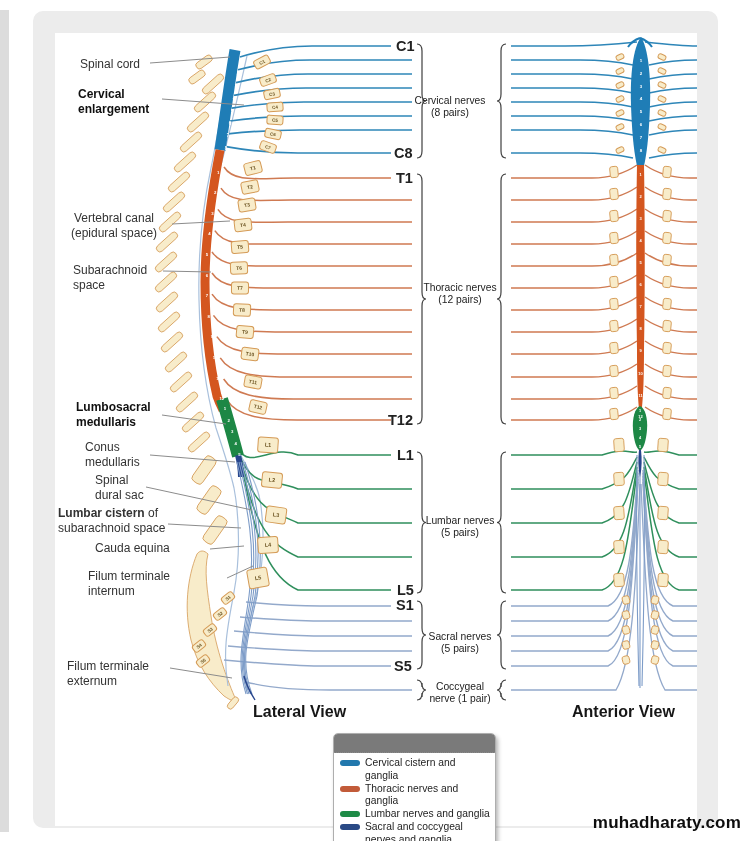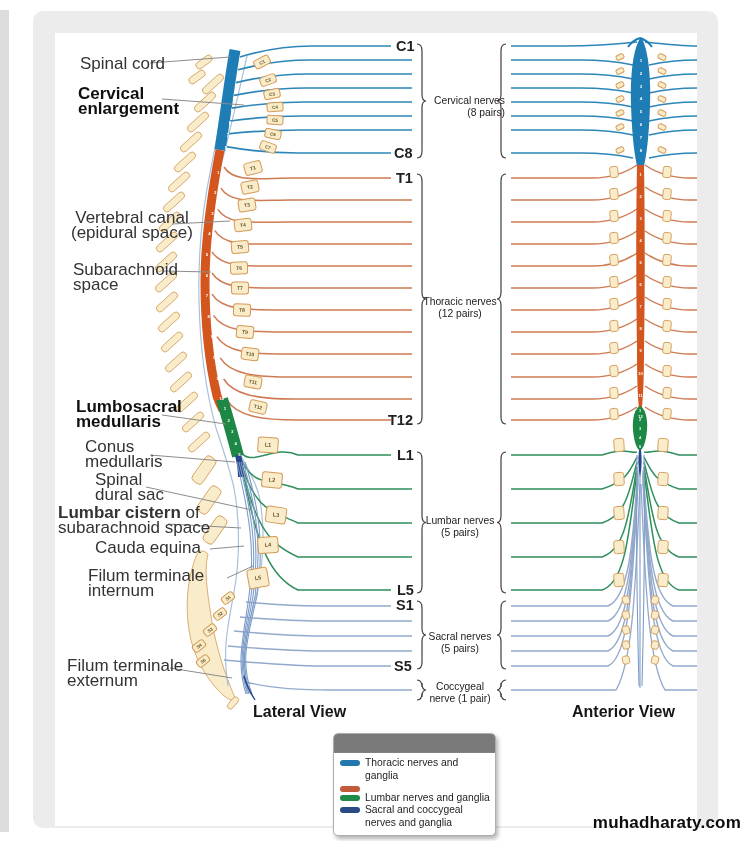--- a/index.html
+++ b/index.html
@@ -2,21 +2,21 @@
 <html><head>
 <meta charset="utf-8">
 <style>
   html,body{margin:0;padding:0;}
   body{width:750px;height:841px;position:relative;overflow:hidden;background:#ffffff;
        font-family:"Liberation Sans",sans-serif;}
   .left-strip{position:absolute;left:0;top:10px;width:9px;height:822px;background:#dcdcdc;}
   .panel{position:absolute;left:33px;top:11px;width:685px;height:817px;background:#ececec;border-radius:10px;}
   .canvas{position:absolute;left:55px;top:33px;width:642px;height:793px;background:#ffffff;}
   svg.art{position:absolute;left:0;top:0;width:750px;height:841px;}
-  .lbl{position:absolute;font-size:17px;line-height:14.5px;color:#333;white-space:pre-line;}
+  .lbl{position:absolute;font-size:12px;line-height:14.5px;color:#333;white-space:pre-line;}
   .lbl.b{font-weight:bold;color:#101010;}
   .lvl{position:absolute;font-size:14.5px;font-weight:600;color:#222;}
   .grp{position:absolute;width:90px;text-align:center;font-size:10.3px;line-height:12px;color:#222;white-space:pre-line;}
   .vtitle{position:absolute;font-size:16px;font-weight:bold;color:#161616;}
   .legend{position:absolute;left:333px;top:733px;width:161px;background:#ffffff;
           border:1px solid #aeaeae;border-radius:5px;box-shadow:2px 3px 4px rgba(0,0,0,.3);}
   .legend-header{height:18px;background:#7a7a7a;border-radius:4px 4px 0 0;border-bottom:1px dotted #8a8a8a;}
   .legend-items{padding:4px 5px 5px 6px;}
   .legend-row{display:flex;gap:5px;font-size:10.3px;line-height:12.8px;color:#1d1d1d;}
   .legend-swatch{width:20px;height:6px;border-radius:3px;margin-top:3px;flex:none;}
@@ -606,43 +606,44 @@
 
 <div class="lvl" style="left:396px;top:38px;">C1</div>
 <div class="lvl" style="left:394px;top:145px;">C8</div>
 <div class="lvl" style="left:396px;top:170px;">T1</div>
 <div class="lvl" style="left:388px;top:412px;">T12</div>
 <div class="lvl" style="left:397px;top:447px;">L1</div>
 <div class="lvl" style="left:397px;top:582px;">L5</div>
 <div class="lvl" style="left:396px;top:597px;">S1</div>
 <div class="lvl" style="left:394px;top:658px;">S5</div>
 
-<div class="grp" style="left:415px;top:95px;text-align:right;">Cervical nerves
+<div class="grp" style="left:405px;top:95px;">Cervical nerves
 (8 pairs)</div>
-<div class="grp" style="left:415px;top:296px;">Thoracic nerves
+<div class="grp" style="left:415px;top:282px;">Thoracic nerves
 (12 pairs)</div>
 <div class="grp" style="left:415px;top:515px;">Lumbar nerves
 (5 pairs)</div>
 <div class="grp" style="left:415px;top:631px;">Sacral nerves
 (5 pairs)</div>
 <div class="grp" style="left:415px;top:681px;">Coccygeal
 nerve (1 pair)</div>
 
 <div class="vtitle" style="left:253px;top:703px;">Lateral View</div>
 <div class="vtitle" style="left:551px;top:703px;margin-left:21px;">Anterior View</div>
 
 <div class="legend">
   <div class="legend-header" style="background: rgb(122, 122, 122);"></div>
   <div class="legend-items" id="legend-items">
       <div class="legend-row">
         <span class="legend-swatch" style="background: rgb(34, 120, 173);"></span>
-        <span>Thoracic nerves and ganglia</span>
+        <span>Cervical cistern and ganglia</span>
       </div>
       <div class="legend-row">
         <span class="legend-swatch" style="background: rgb(194, 91, 57);"></span>
+        <span>Thoracic nerves and ganglia</span>
       </div>
       <div class="legend-row">
         <span class="legend-swatch" style="background: rgb(30, 139, 70);"></span>
         <span>Lumbar nerves and ganglia</span>
       </div>
       <div class="legend-row">
         <span class="legend-swatch" style="background: rgb(42, 74, 133);"></span>
         <span>Sacral and coccygeal nerves and ganglia</span>
       </div>
     </div>

